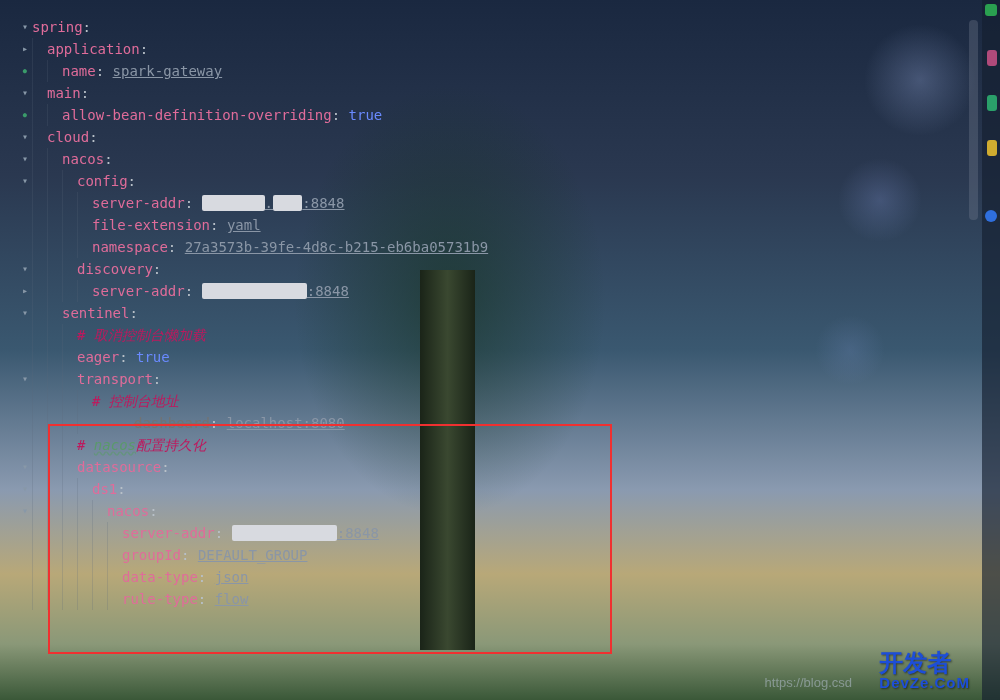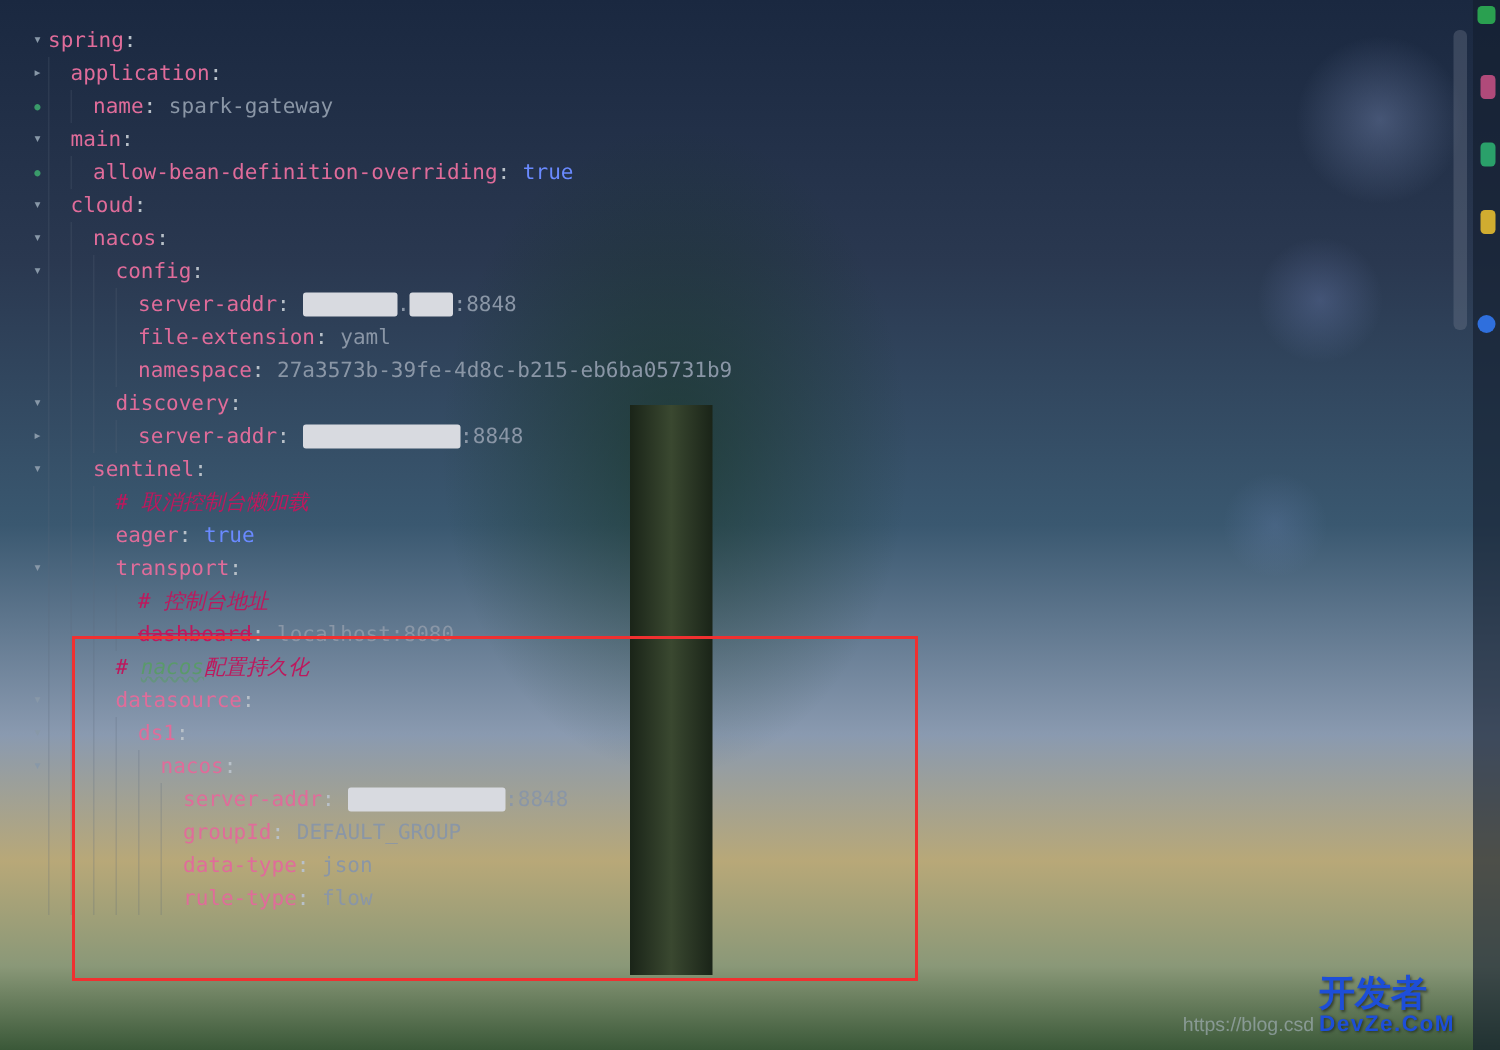--- a/index.html
+++ b/index.html
@@ -70,22 +70,22 @@
     padding-left: 2px;
   }
   .indent-guide {
     display: inline-block;
     width: 14px;
     border-left: 1px solid rgba(90,106,122,0.22);
     height: 22px;
     vertical-align: top;
   }
   .k  { color: #e06c9a; font-weight: 500; }
-  .kd { color: #be185d; font-weight: 500; text-decoration: line-through; }
-  .v  { color: #8a96a6; }
+  .kd { color: #737373; font-weight: 500; text-decoration: line-through; margin-left: 42px; }
+  .v  { color: #8a96a6; text-decoration: underline; }
   .bool { color: #6a8aff; }
   .cm { color: #be185d; font-style: italic; }
   .cm-u { color: #5a9a6a; font-style: italic; text-decoration: underline wavy rgba(90,154,106,0.6); }
   .redact { background: #d8dae0; color: #d8dae0; border-radius: 2px; padding: 0 2px; filter: blur(0.5px); }
   .colon { color: #b8c0c8; }
 
   .highlight-box {
     position: absolute;
     border: 2px solid #f03030;
     pointer-events: none;
@@ -124,21 +124,21 @@
     right: 0;
     top: 20px;
     width: 9px;
     height: 200px;
     background: rgba(120,130,150,0.32);
     border-radius: 4px;
   }
   .watermark-url {
     position: absolute;
     bottom: 6px;
-    right: 124px;
+    right: 148px;
     color: rgba(190,200,220,0.5);
     font-size: 13px;
     font-family: sans-serif;
   }
   .watermark-logo {
     position: absolute;
     bottom: 10px;
     right: 30px;
     color: #1d4ed8;
     font-size: 24px;

